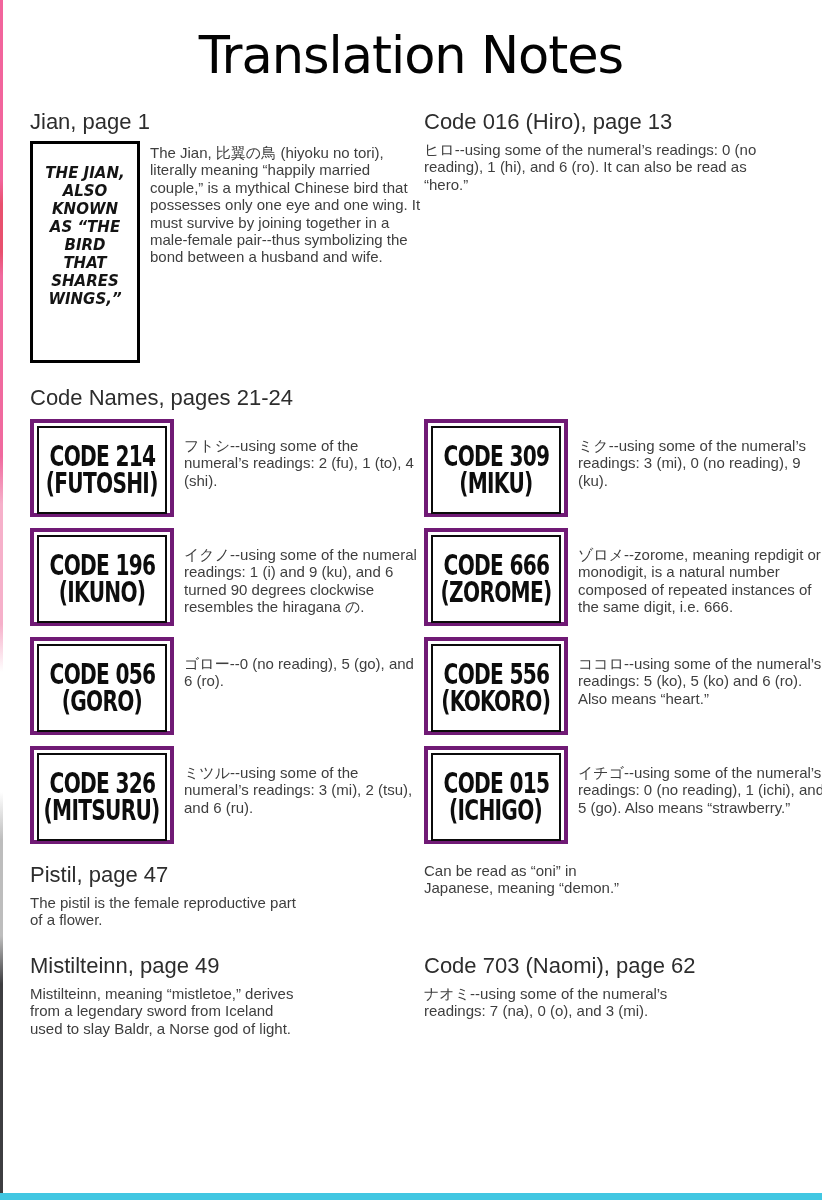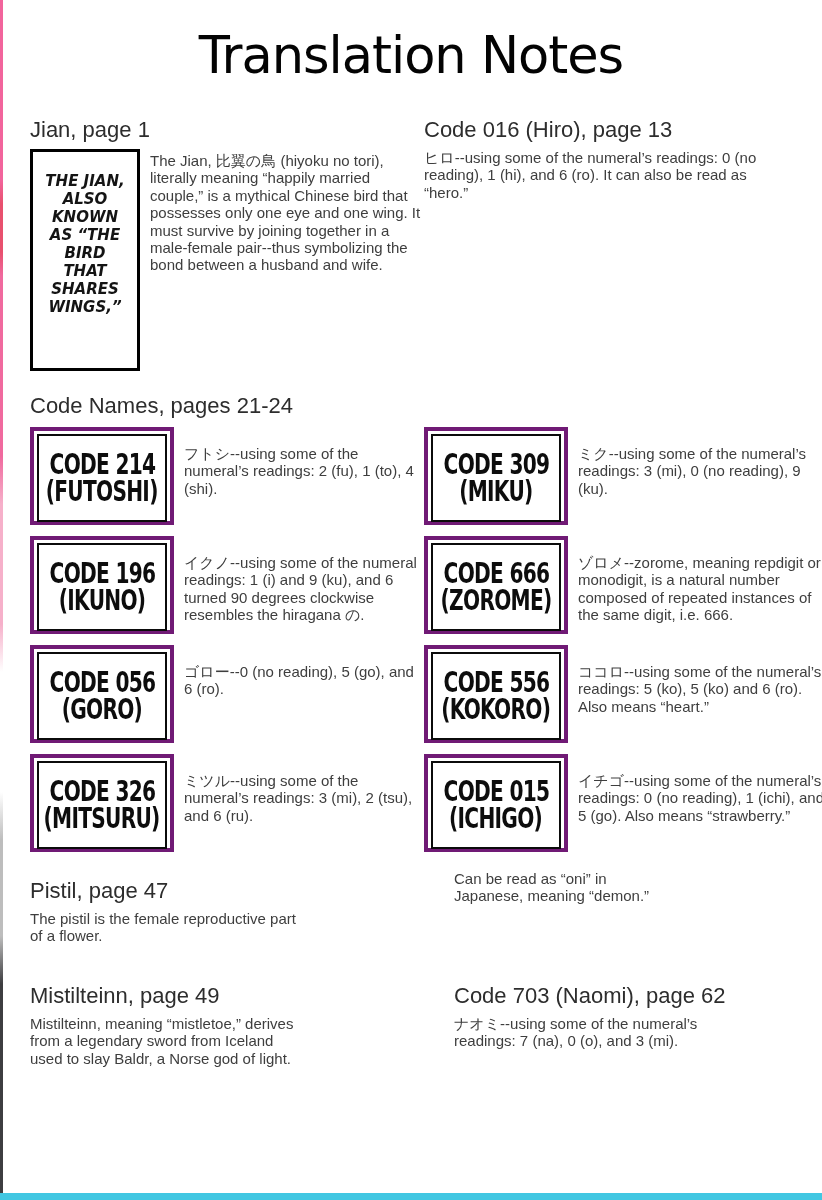--- a/index.html
+++ b/index.html
@@ -8,21 +8,21 @@
 
   .left-stripe{position:absolute;left:0;top:0;width:3px;height:100%;}
   .bottom-bar{position:absolute;left:0;bottom:0;width:100%;height:7px;}
 
   .title{margin:0;padding:26px 0 24px;text-align:center;
          font-family:"DejaVu Sans",sans-serif;font-weight:400;
          font-size:51px;color:#030303;letter-spacing:-1px;}
 
   .content{padding:0 12px 0 30px;color:#3e3e3e;}
 
-  h2{font-size:22px;font-weight:400;color:#2d2d2d;margin:8px 0 6px;letter-spacing:0;}
+  h2{font-size:22px;font-weight:400;color:#2d2d2d;margin:0 0 6px;letter-spacing:0;}
   p{font-size:15px;line-height:1.16;margin:0;color:#3e3e3e;}
 
   .top-grid{display:grid;grid-template-columns:394px 1fr;}
   .jian-flex{display:flex;gap:10px;}
   .bubble{flex:0 0 auto;width:98px;height:180px;border:3px solid #000;
           padding:20px 3px 16px;text-align:center;background:#fff;}
   .bubble span{display:block;font-family:"DejaVu Sans",sans-serif;
           font-style:italic;font-weight:bold;font-size:15px;line-height:1.2;color:#141414;}
   .jian-body{width:272px;margin-top:3px;}
   .hiro-body{width:344px;}
@@ -33,21 +33,21 @@
   .code-box{flex:0 0 auto;width:130px;height:84px;border:4px solid #701a75;
             padding:3px;background:#fff;}
   .code-box-inner{height:100%;border:2px solid #0b0b0b;display:flex;
             flex-direction:column;justify-content:center;align-items:center;}
   .code-line{font-family:"DejaVu Sans",sans-serif;font-weight:bold;font-size:28px;
             line-height:0.98;color:#0d0d0d;white-space:nowrap;
             transform:scaleX(0.72);transform-origin:50% 50%;letter-spacing:-1px;}
   .note{width:252px;margin-top:18px;}
   .note-right{width:248px;}
 
-  .bottom-grid{display:grid;grid-template-columns:394px 1fr;row-gap:24px;margin-top:18px;gap:30px;}
+  .bottom-grid{display:grid;grid-template-columns:394px 1fr;row-gap:24px;margin-top:18px;}
   .pistil-body{width:282px;}
   .zerotwo-body{width:222px;}
   .mistil-body{width:268px;}
   .naomi-body{width:262px;}
 </style>
 </head>
 <body>
 
 <div class="page">
 

